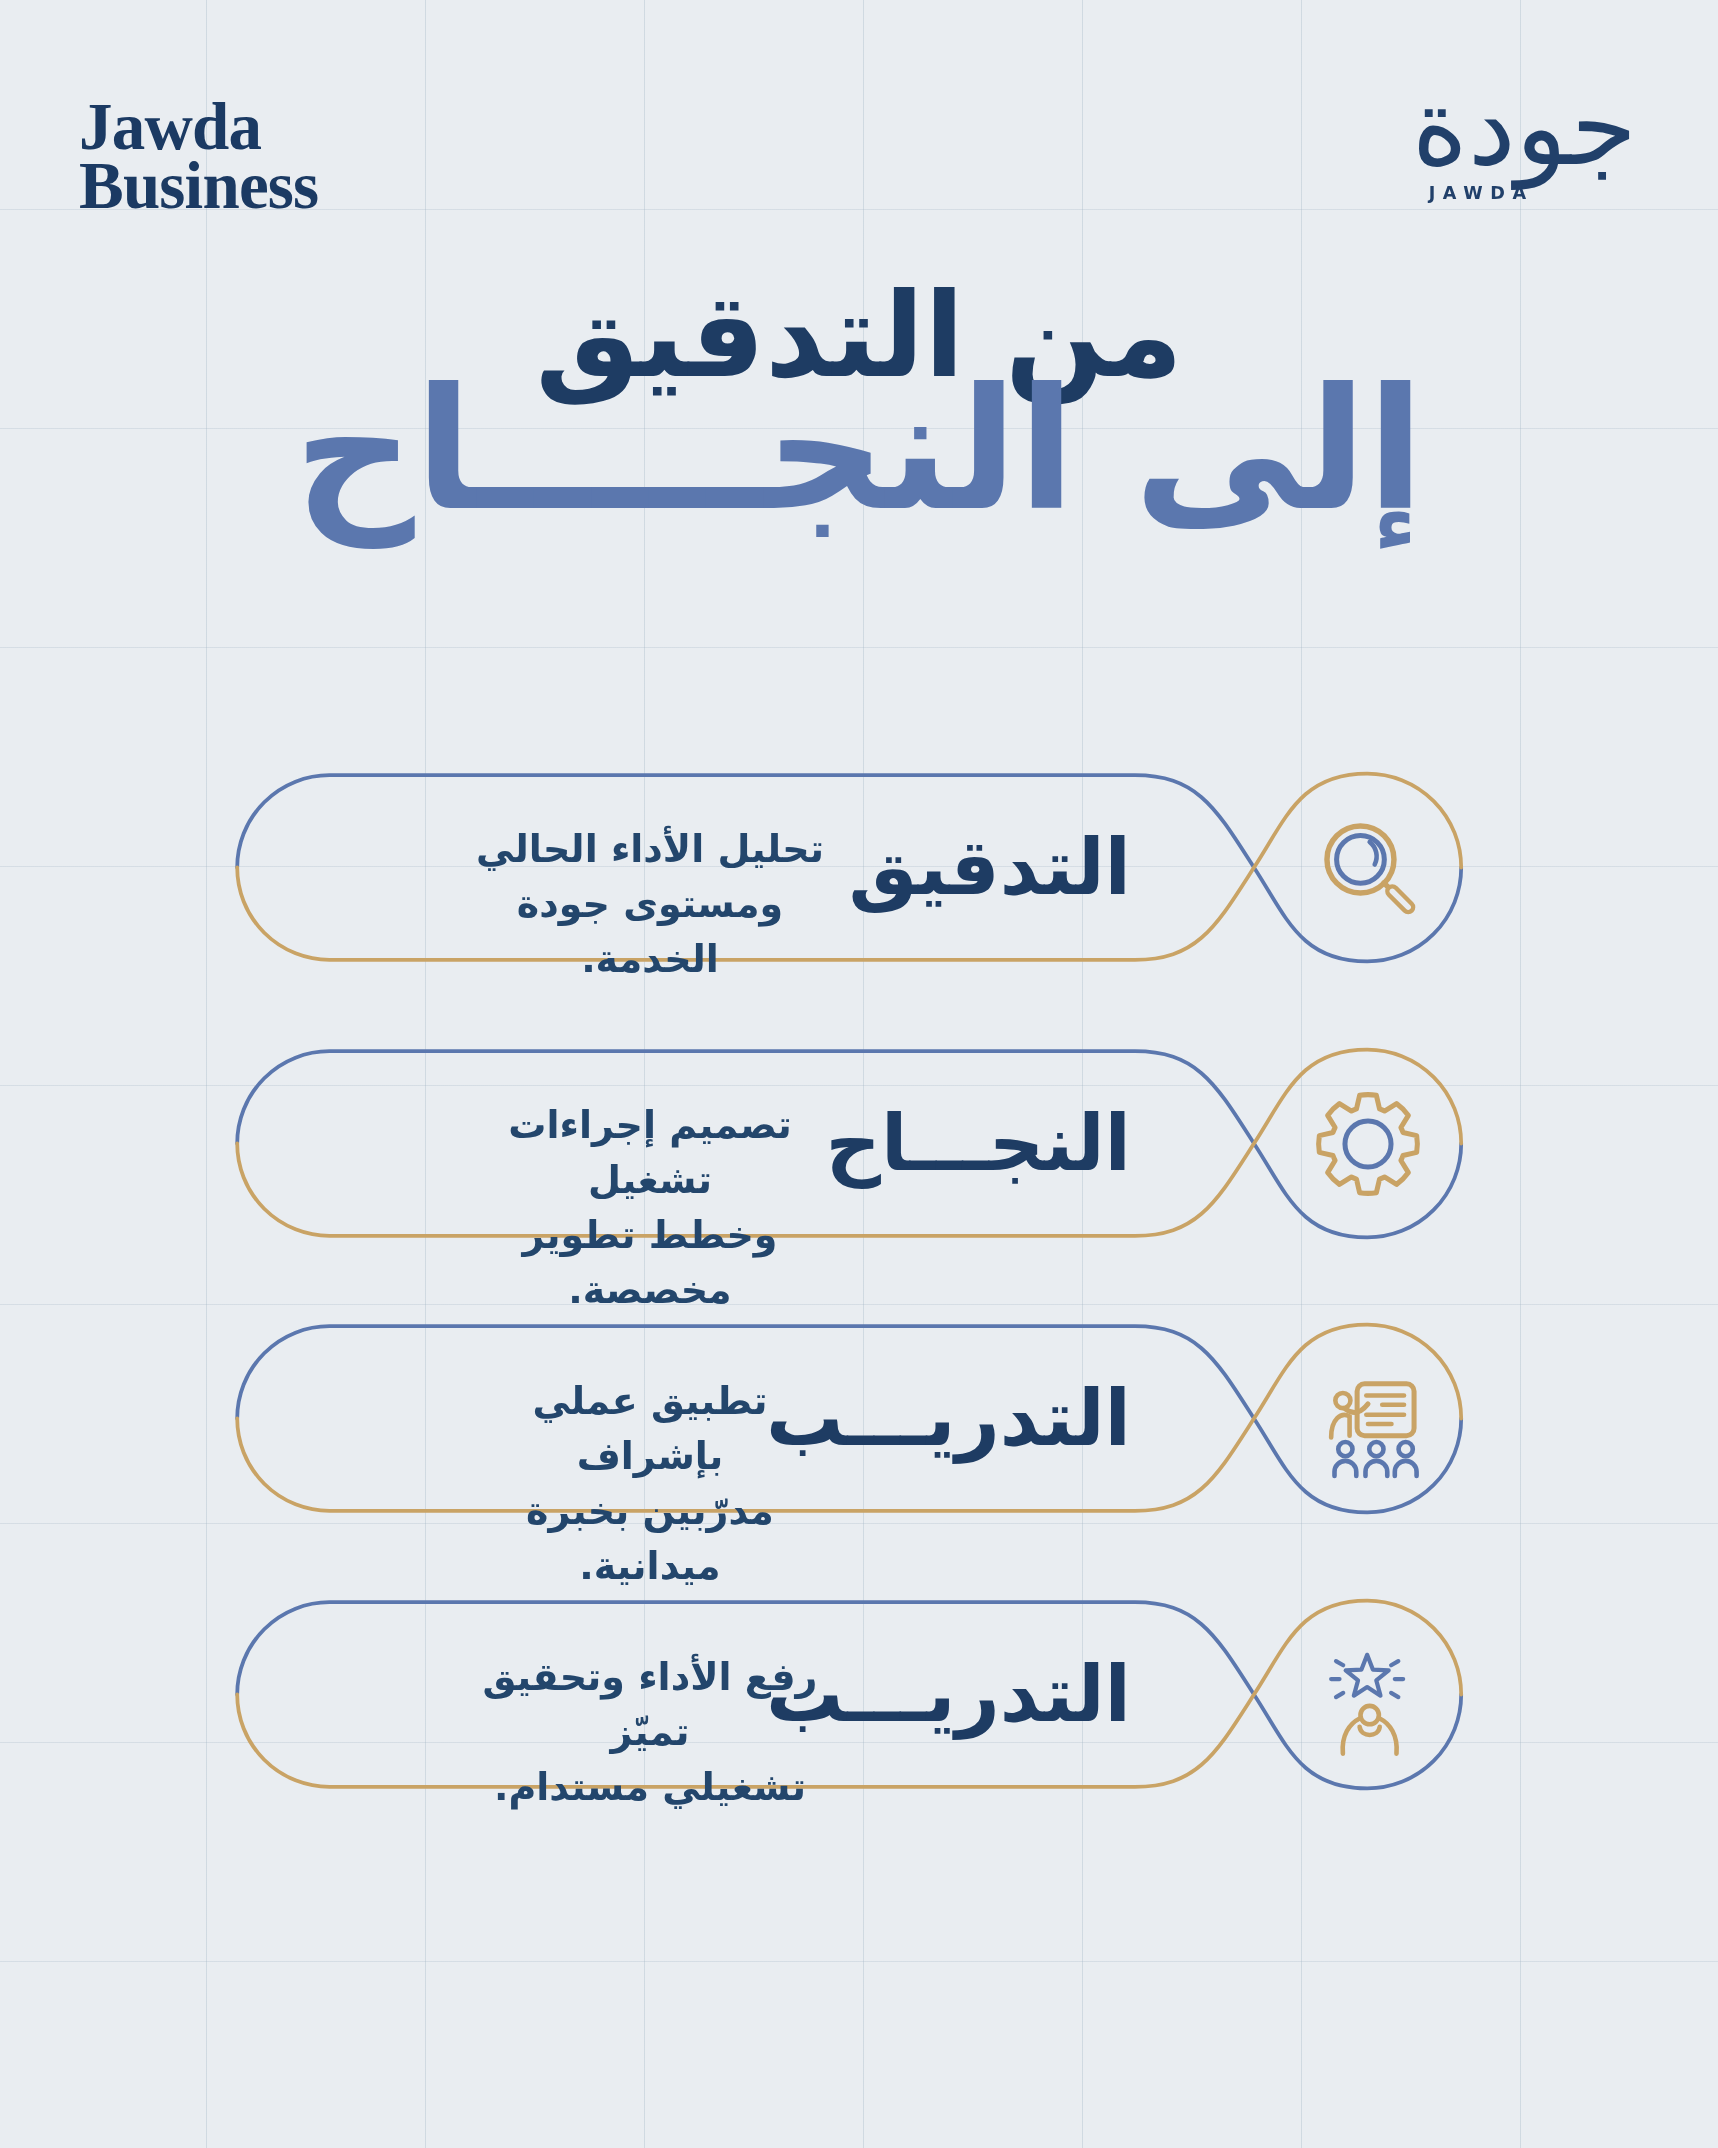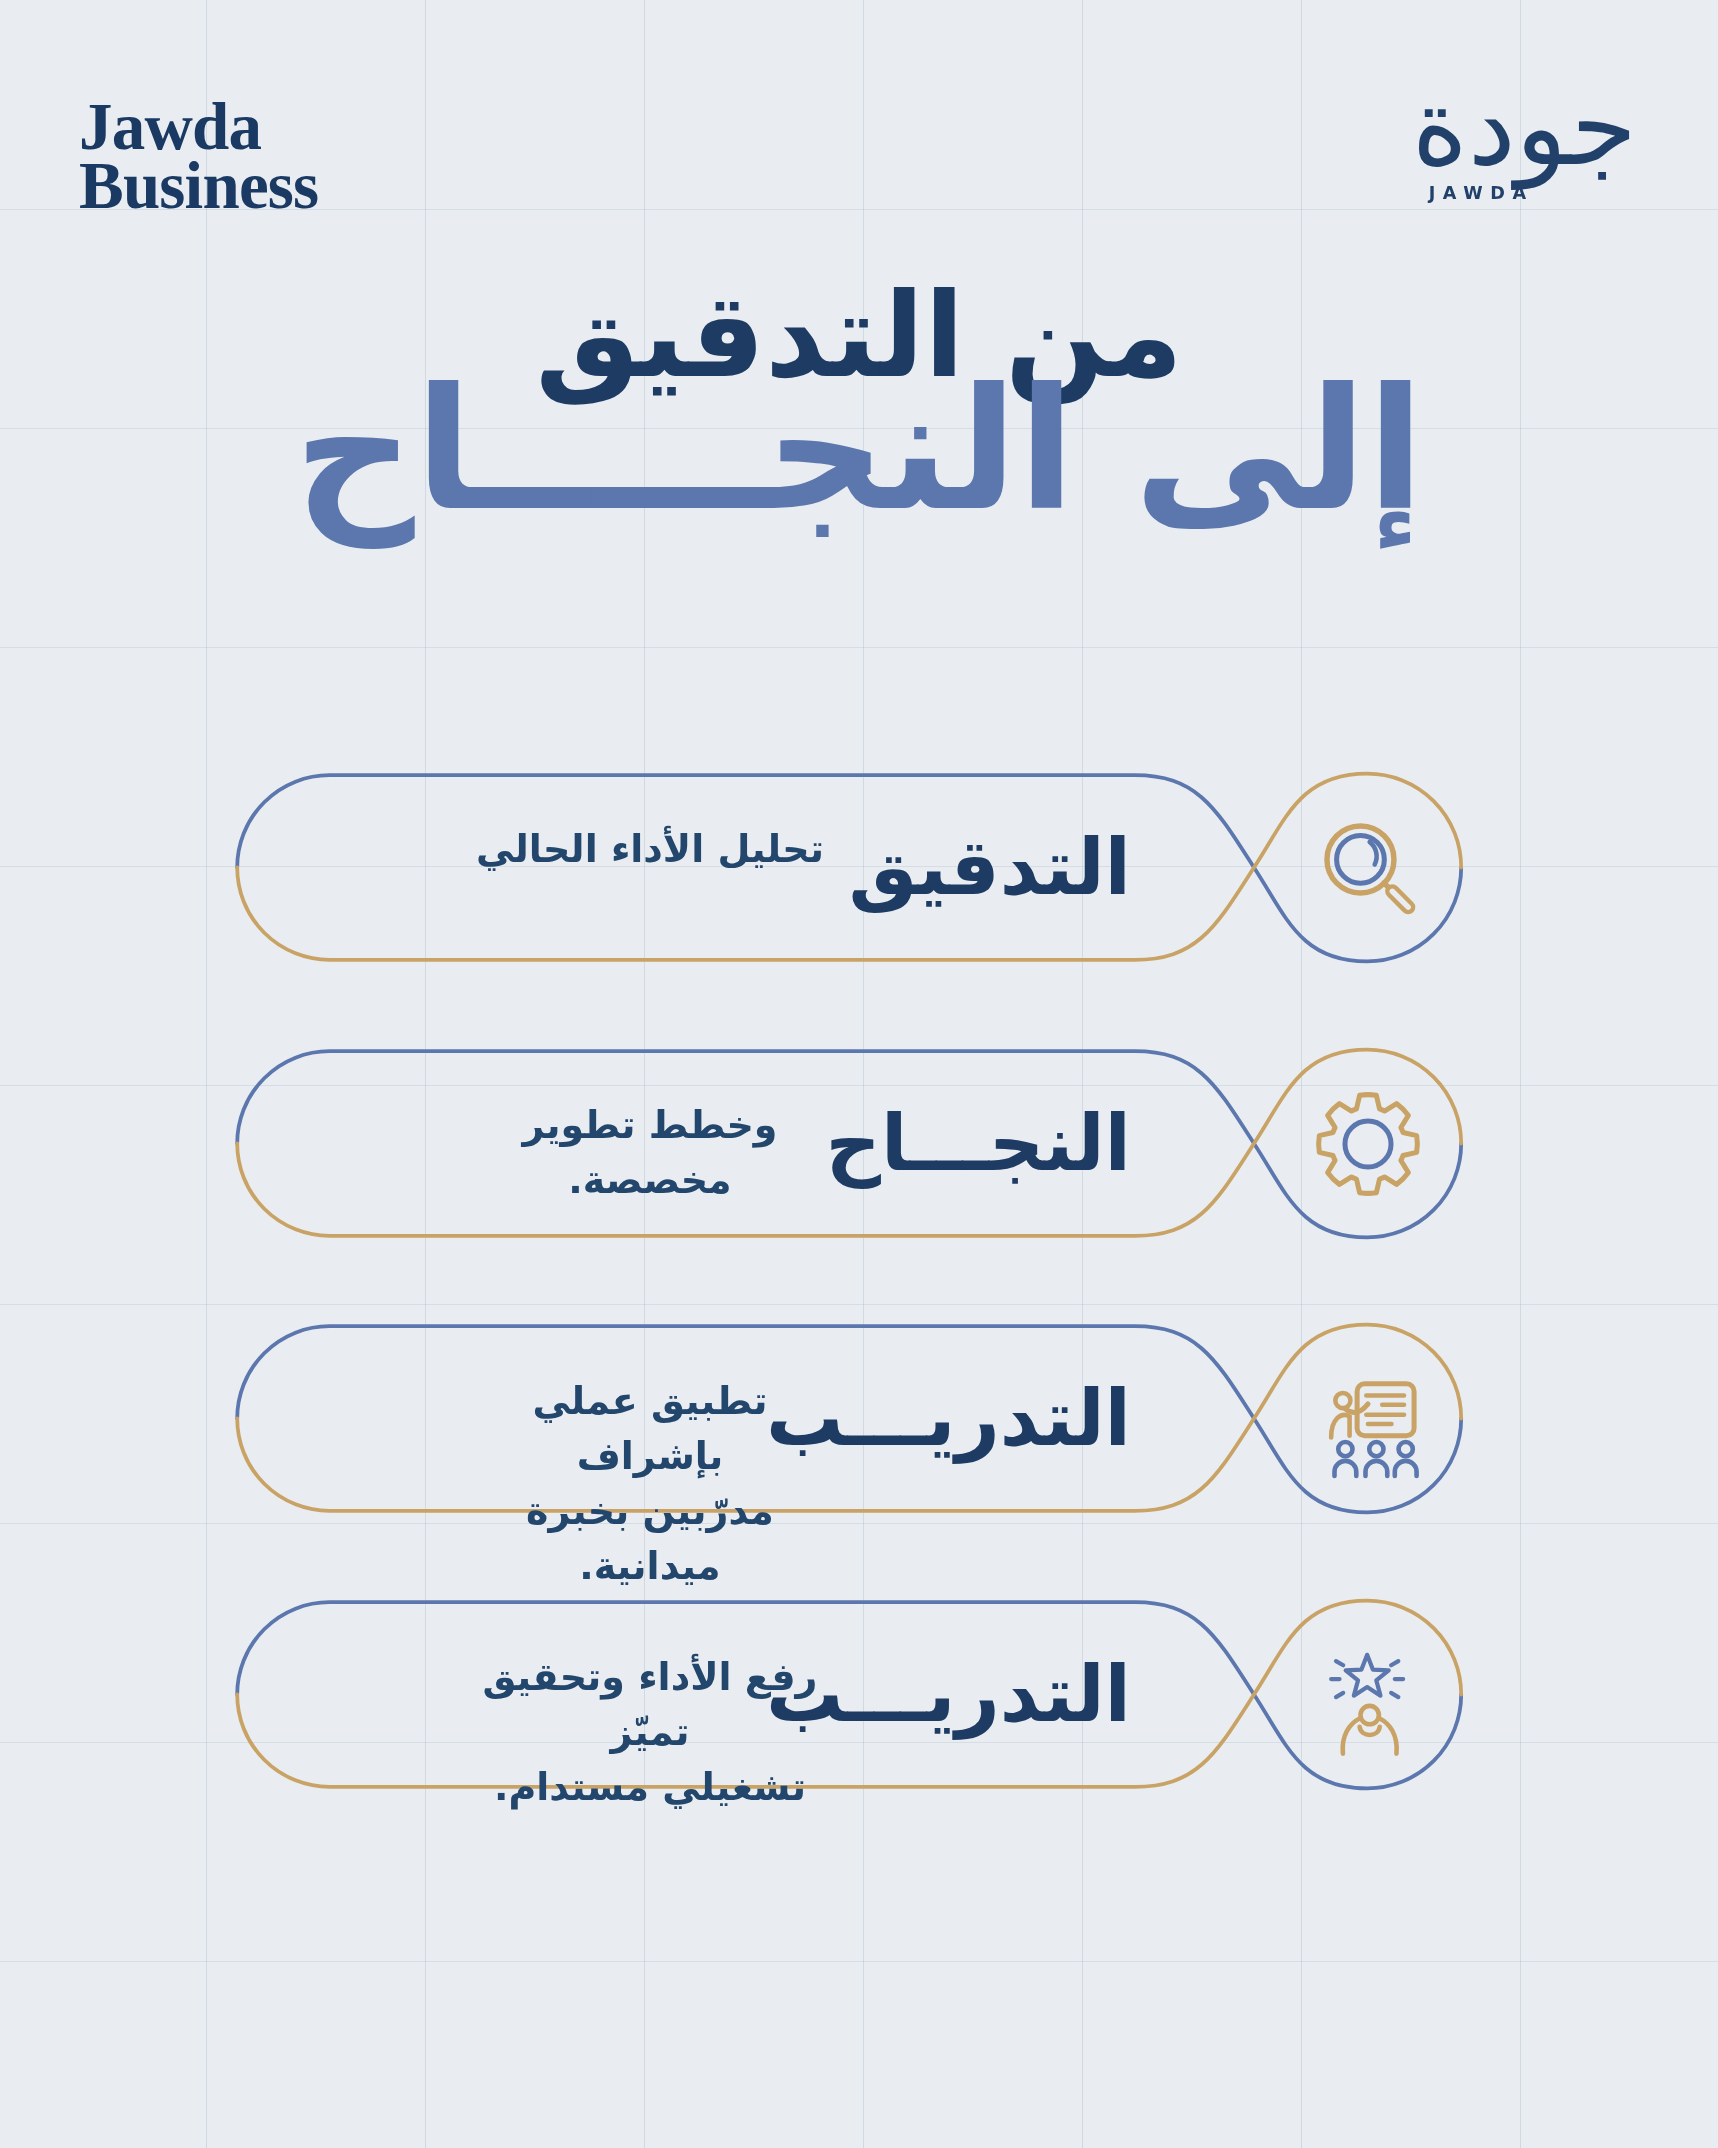--- a/index.html
+++ b/index.html
@@ -66,22 +66,24 @@
     <path d="M 5 115 A 110 110 0 0 0 115 225 L 1075 225 C 1150 225 1172 185 1217 115 C 1255 57 1272 3 1352 3 A 112 112 0 0 1 1464 115" stroke="#c9a365" stroke-width="4.5" stroke-linecap="round"></path>
   </svg>
 
   <div class="step-title" style="top:829px">التدقيق</div>
   <div class="step-title" style="top:1105px">النجـــاح</div>
   <div class="step-title" style="top:1380px">التدريـــب</div>
   <div class="step-title" style="top:1656px">التدريـــب</div>
 
   <div class="step-desc" style="top:822px">
     <div>تحليل الأداء الحالي</div>
+    <div>ومستوى جودة الخدمة.</div>
   </div>
   <div class="step-desc" style="top:1098px">
+    <div>تصميم إجراءات تشغيل</div>
     <div>وخطط تطوير مخصصة.</div>
   </div>
   <div class="step-desc" style="top:1374px">
     <div>تطبيق عملي بإشراف</div>
     <div>مدرّبين بخبرة ميدانية.</div>
   </div>
   <div class="step-desc" style="top:1650px">
     <div>رفع الأداء وتحقيق تميّز</div>
     <div>تشغيلي مستدام.</div>
   </div>

